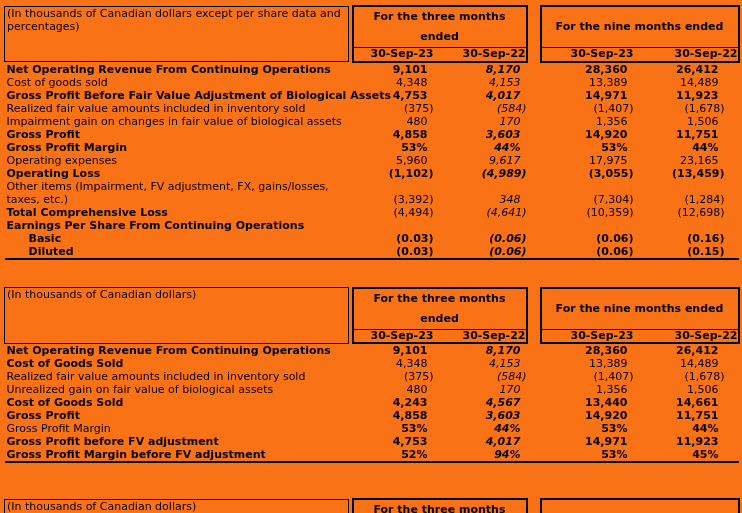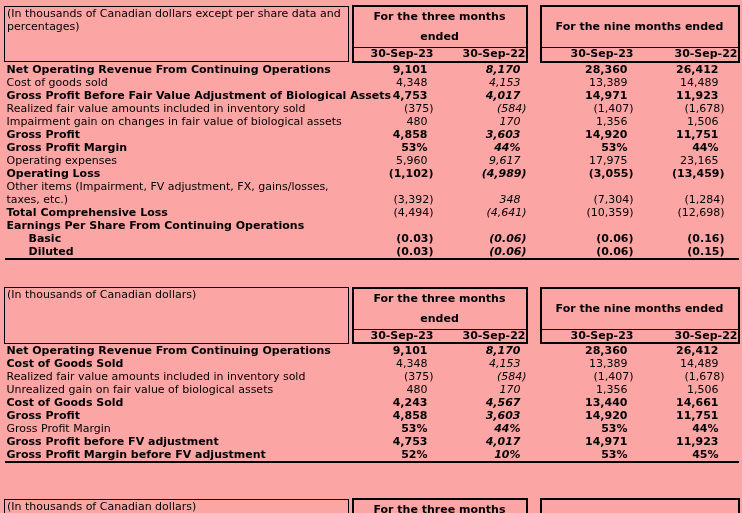--- a/index.html
+++ b/index.html
@@ -5,21 +5,21 @@
   * { margin: 0; padding: 0; box-sizing: border-box; }
   body {
     background: #ffffff;
     font-family: "DejaVu Sans", "Liberation Sans", sans-serif;
     font-size: 11px;
     color: #000000;
   }
   .page {
     width: 742px;
     height: 513px;
-    background: #fca5a5;
+    background: #f97316;
     overflow: hidden;
   }
   table.fin {
     border-collapse: collapse;
     table-layout: fixed;
     margin-left: 4px;
     width: 734px;
   }
   table.fin.t1 { margin-top: 5px; margin-bottom: 27px; }
   table.fin.t2 { margin-bottom: 35px; }
@@ -334,21 +334,21 @@
           <td class="num c1 b">4,753</td>
           <td class="num c2 b">4,017</td>
           <td class="sp"></td>
           <td class="num c3 b">14,971</td>
           <td class="num c4 b">11,923</td>
         </tr>
         <tr class="last">
           <td class="lbl b">Gross Profit Margin before FV adjustment</td>
           <td class="sp"></td>
           <td class="num c1 b">52%</td>
-          <td class="num c2 b">10%</td>
+          <td class="num c2 b">94%</td>
           <td class="sp"></td>
           <td class="num c3 b">53%</td>
           <td class="num c4 b">45%</td>
         </tr>
       </tbody>
   </table>
 
   <table class="fin t3">
     <colgroup>
       <col class="w-label">

